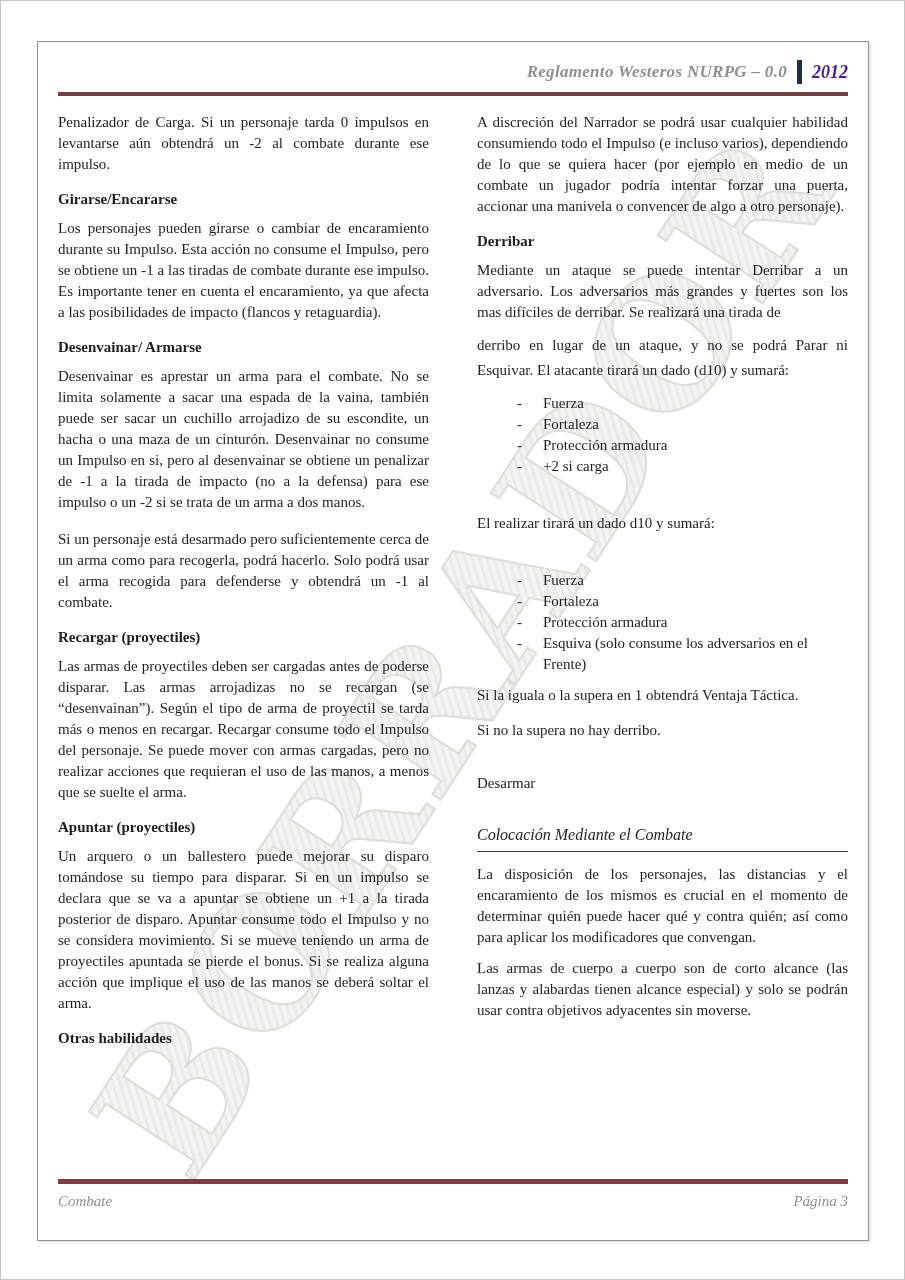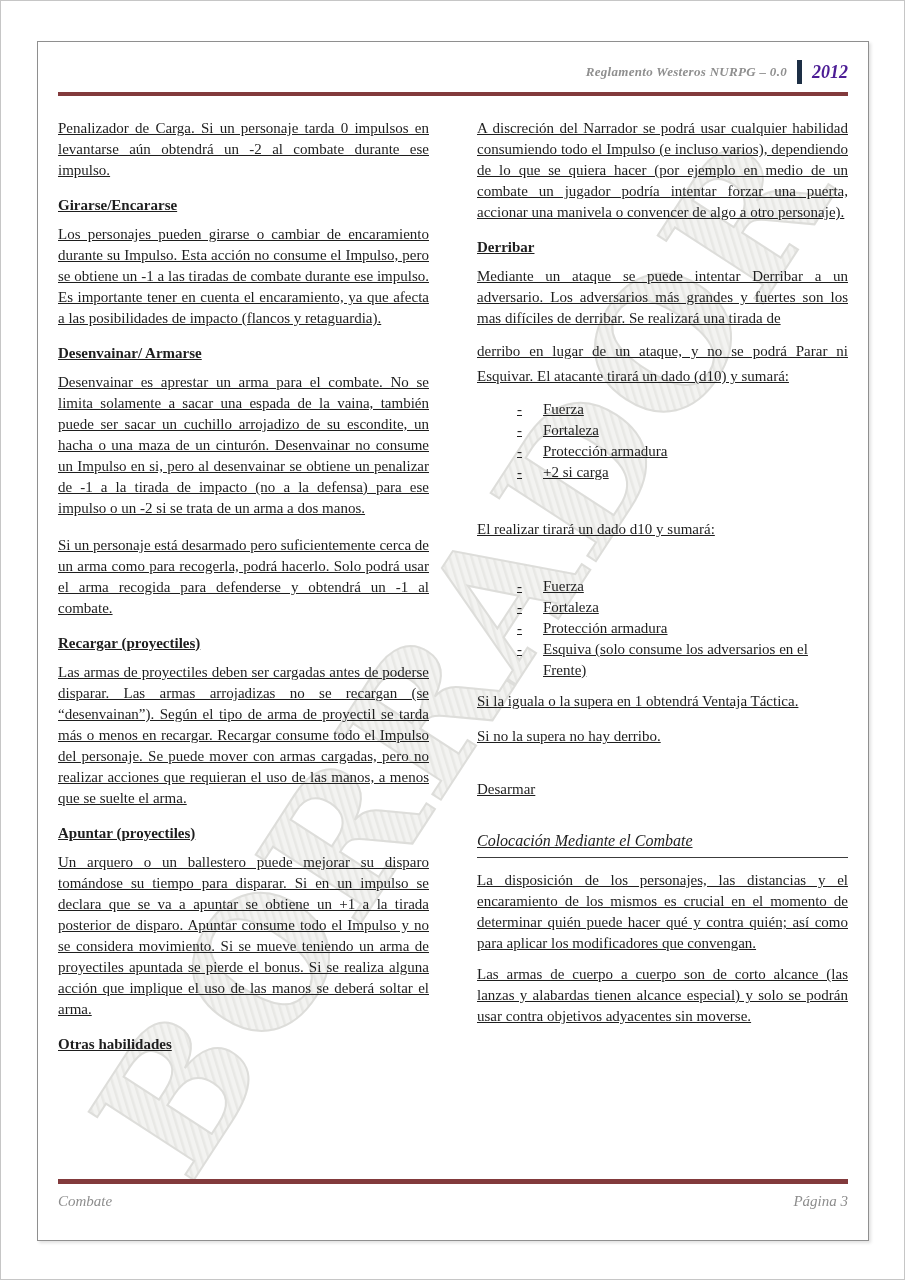--- a/index.html
+++ b/index.html
@@ -34,34 +34,33 @@
   }
 
   
   .hdr { padding-top:14px; }
   .hdr-row {
     display:flex; justify-content:flex-end; align-items:center;
     gap:10px; height:32px;
   }
   .hdr-title {
     font-style:italic; font-weight:700;
-    color:#8f8f8f; font-size:13px; letter-spacing:0.3px;
+    color:#8f8f8f; font-size:17px; letter-spacing:0.3px;
   }
   .hdr-sep { width:5px; height:24px; background:#1d2f45; }
   .hdr-year {
     font-style:italic; font-weight:700;
     color:#4c1d95; font-size:18px;
   }
   .rule-top { height:4px; background:#823a3c; margin-top:4px; }
 
   
   .columns {
     display:flex; gap:48px;
-    padding-top:22px;
-    text-decoration:underline;
+    padding-top:16px;
   }
   .col {
     flex:1 1 0;
     font-size:15px; line-height:21px;
     text-align:justify;
   }
   .p { margin:0 0 10px; }
   .h {
     font-weight:700; text-align:left;
     margin:14px 0 8px; font-size:15px;

